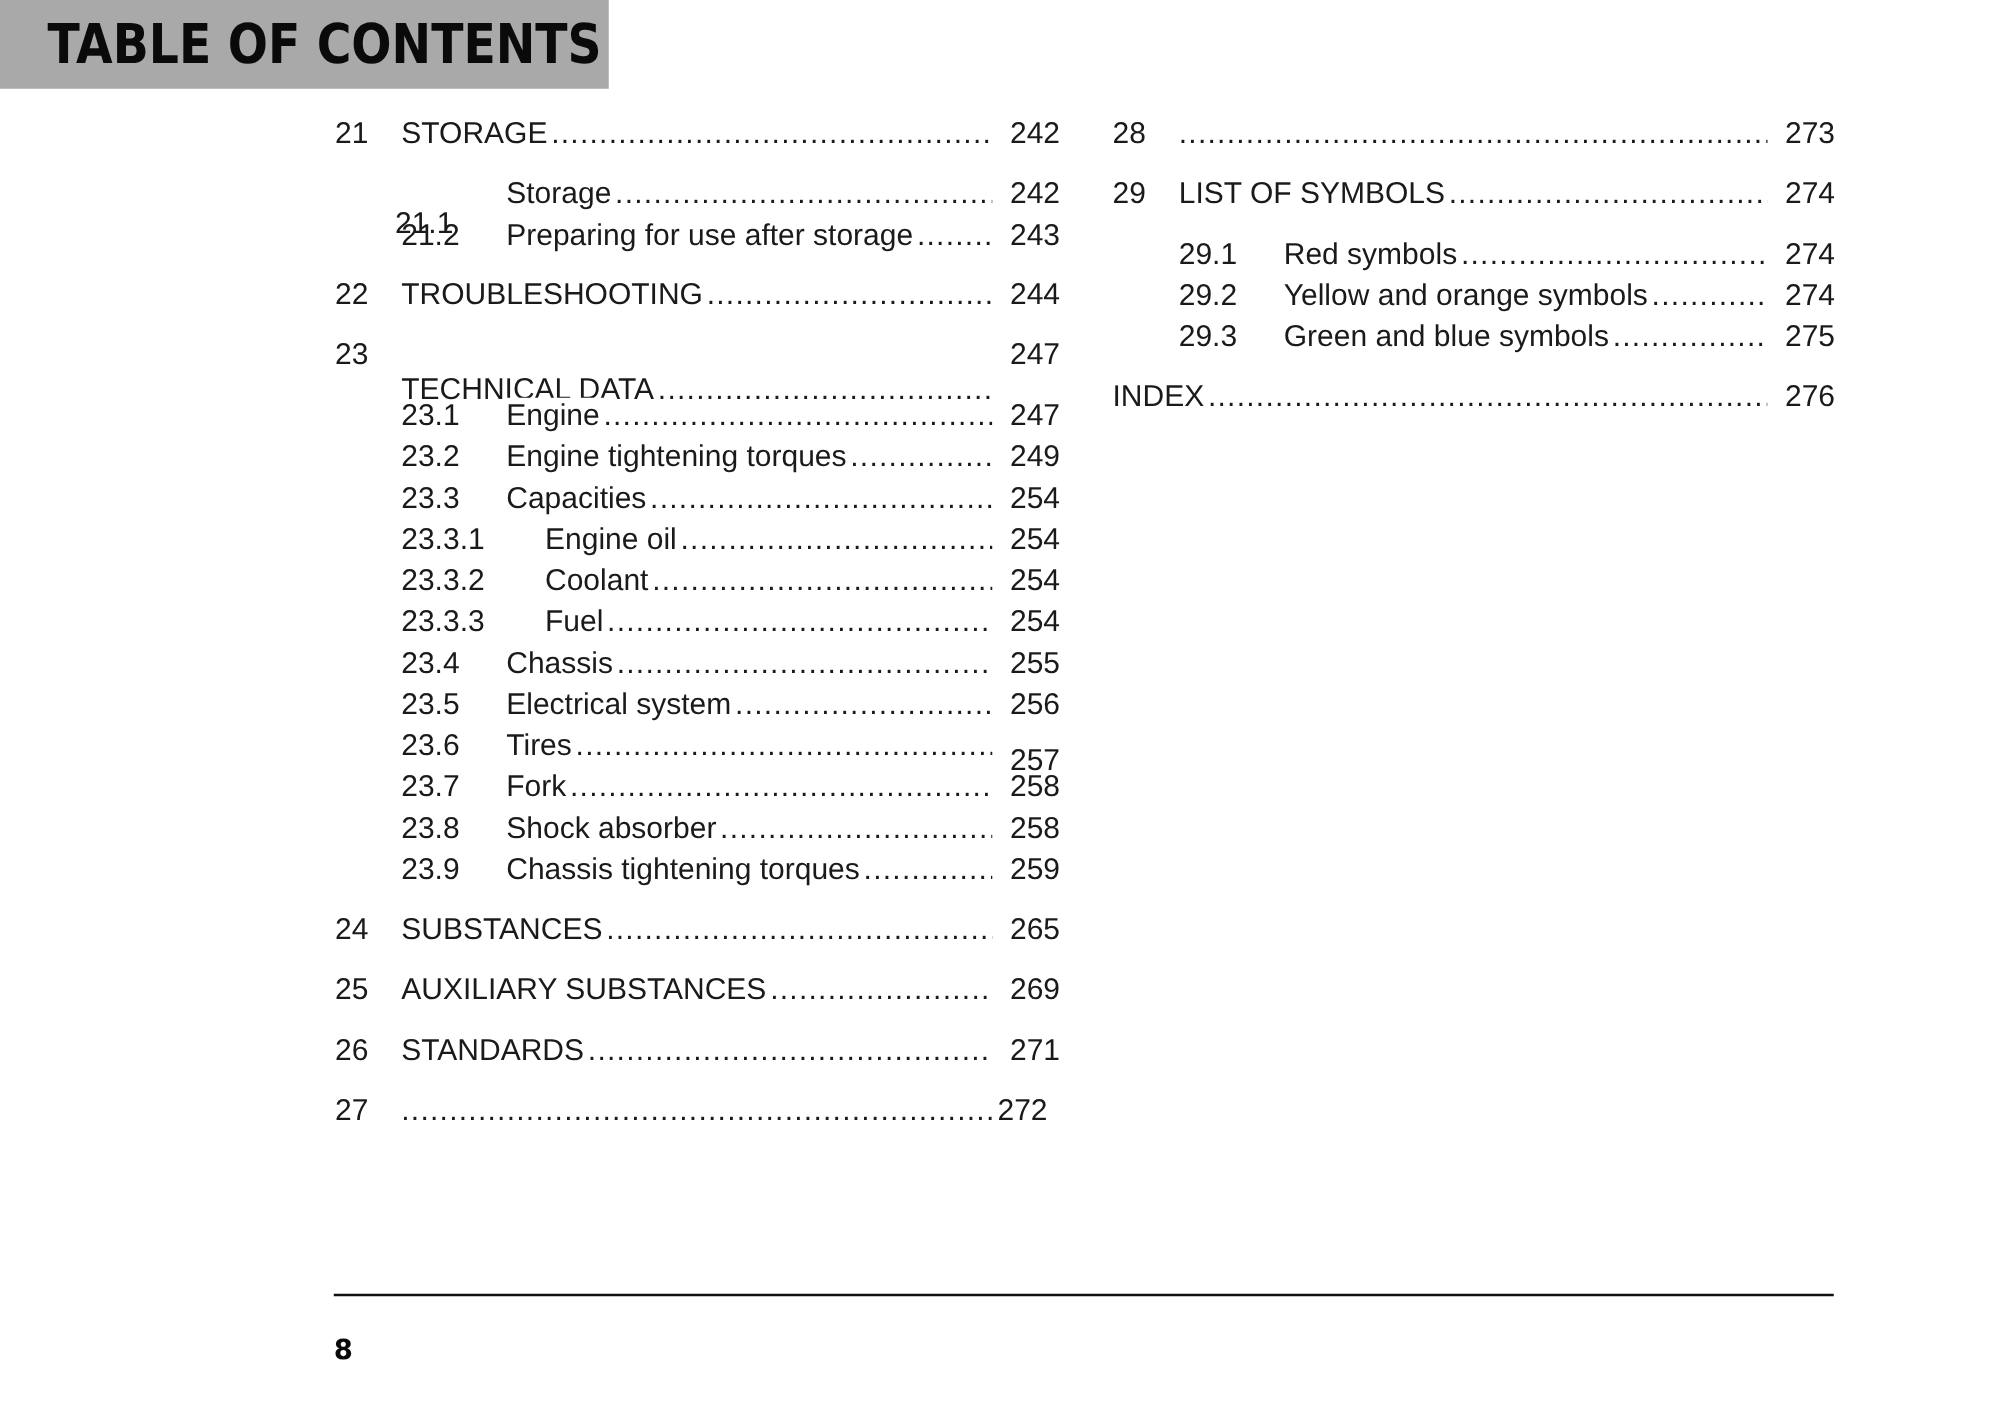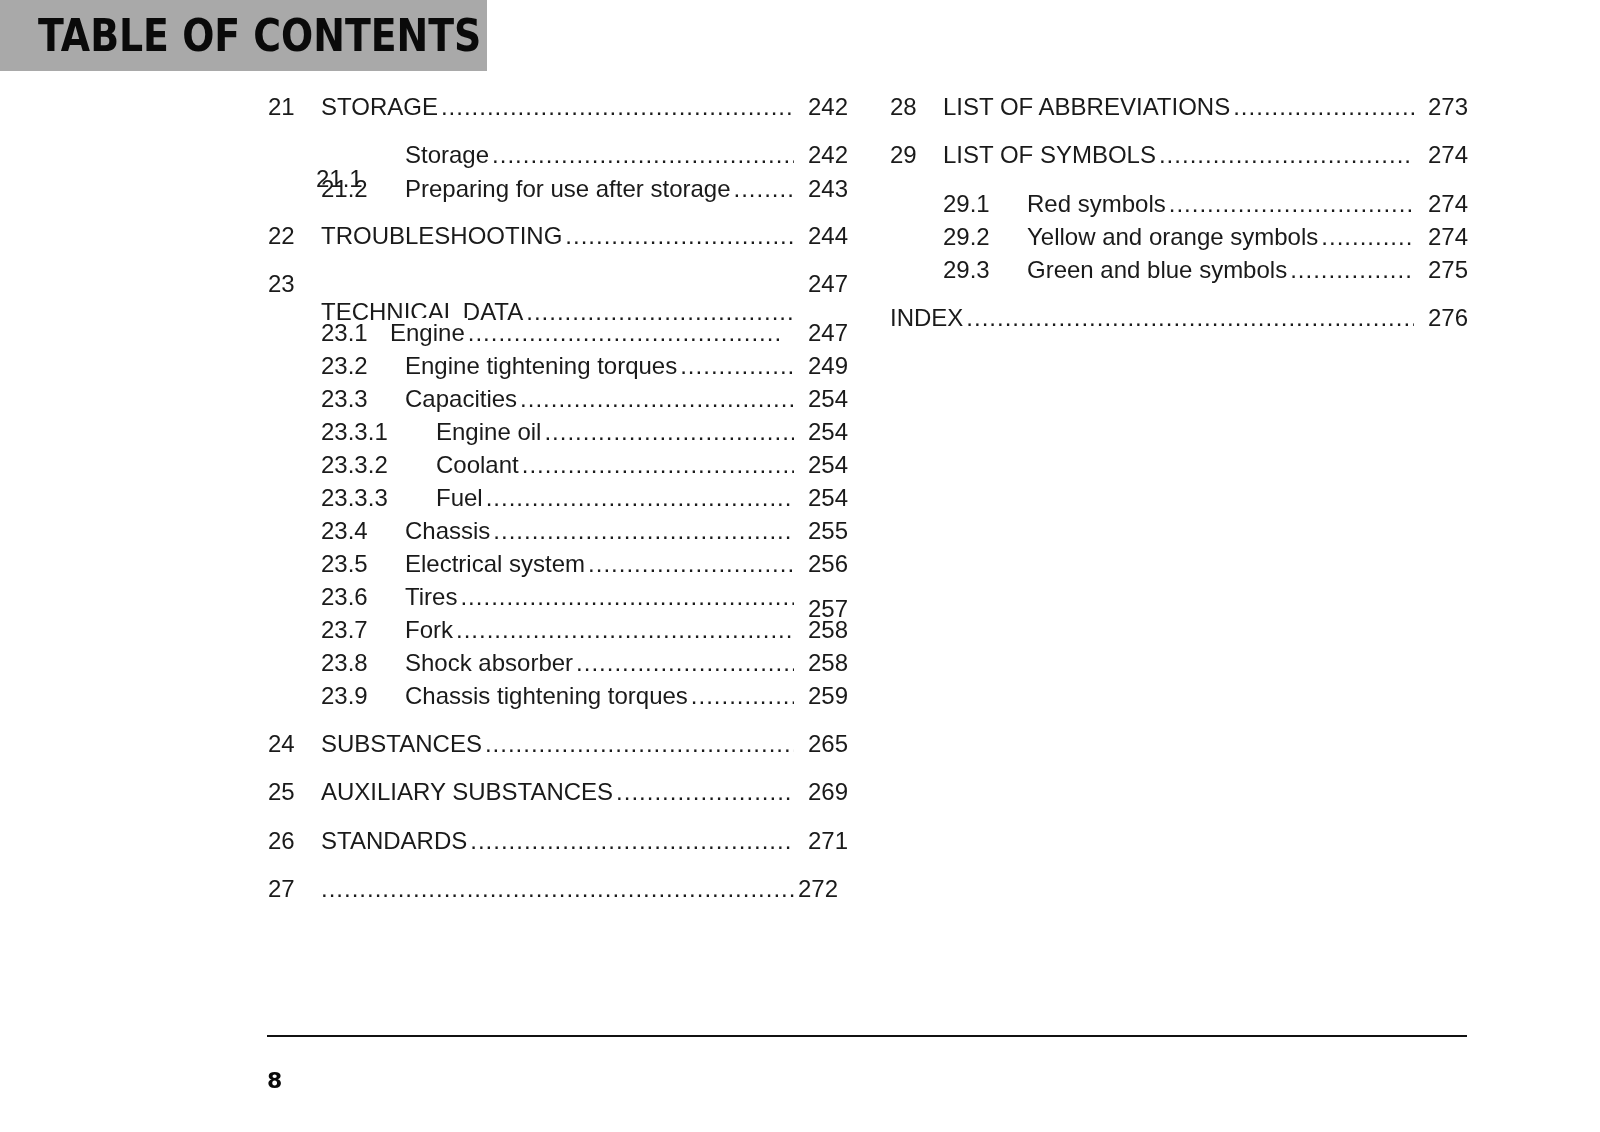--- a/index.html
+++ b/index.html
@@ -142,21 +142,21 @@
     <div class="toc-row" style="left: 268px; top: 269px; width: 580px;">
       <span class="toc-num" style="left: 0px;">23</span>
       <span class="toc-title-wrap" style="left: 53px; width: 473px; margin-top: 28px;">
         <span class="toc-title">TECHNICAL DATA</span>
         <span class="toc-dots">........................................................................................................................................................................................................</span>
       </span>
       <span class="toc-page" style="left: 534px;">247</span>
     </div>
     <div class="toc-row" style="left: 268px; top: 318px; width: 580px;">
       <span class="toc-num" style="left: 53px;">23.1</span>
-      <span class="toc-title-wrap" style="left: 122px; width: 389px;">
+      <span class="toc-title-wrap" style="left: 137px; width: 389px;">
         <span class="toc-title">Engine</span>
         <span class="toc-dots">........................................................................................................................................................................................................</span>
       </span>
       <span class="toc-page" style="left: 534px;">247</span>
     </div>
     <div class="toc-row" style="left: 268px; top: 351px; width: 580px;">
       <span class="toc-num" style="left: 53px;">23.2</span>
       <span class="toc-title-wrap" style="left: 137px; width: 389px;">
         <span class="toc-title">Engine tightening torques</span>
         <span class="toc-dots">........................................................................................................................................................................................................</span>
@@ -272,21 +272,20 @@
       <span class="toc-title-wrap" style="left: 53px; width: 473px;">
         <span class="toc-dots">........................................................................................................................................................................................................</span>
       </span>
       <span class="toc-page" style="left: 524px;">272</span>
     </div>
   </div>
 <div id="toc-right" class="toc-col">
     <div class="toc-row" style="left: 890px; top: 92px; width: 578px;">
       <span class="toc-num" style="left: 0px;">28</span>
       <span class="toc-title-wrap" style="left: 53px; width: 471px;">
-        <span class="toc-title">LIST OF ABBREVIATIONS</span>
         <span class="toc-dots">........................................................................................................................................................................................................</span>
       </span>
       <span class="toc-page" style="left: 532px;">273</span>
     </div>
     <div class="toc-row" style="left: 890px; top: 140px; width: 578px;">
       <span class="toc-num" style="left: 0px;">29</span>
       <span class="toc-title-wrap" style="left: 53px; width: 471px;">
         <span class="toc-title">LIST OF SYMBOLS</span>
         <span class="toc-dots">........................................................................................................................................................................................................</span>
       </span>

